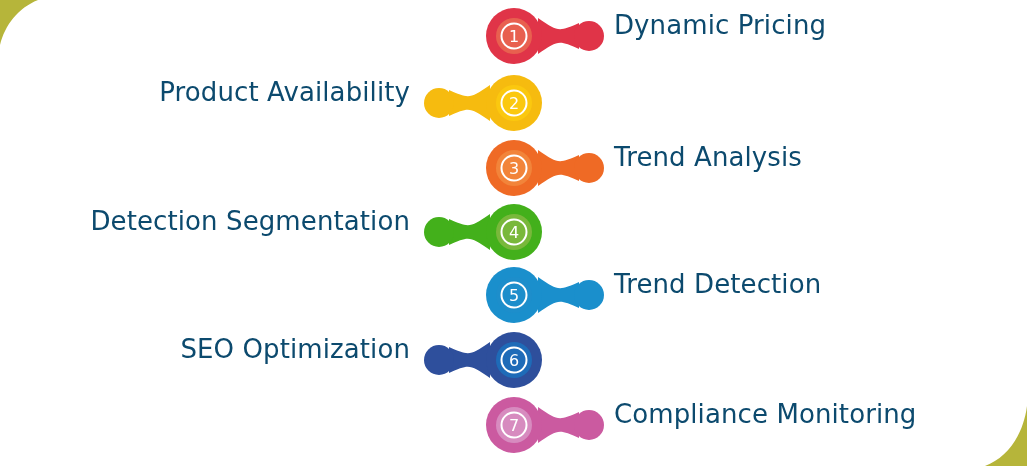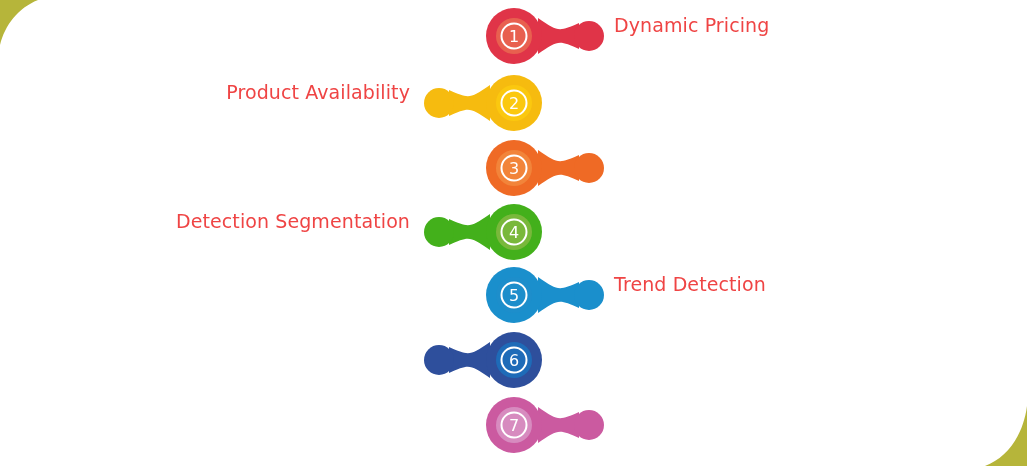--- a/index.html
+++ b/index.html
@@ -6,21 +6,21 @@
     body {
       width: 1027px; height: 466px; position: relative; overflow: hidden;
       background: #ffffff;
       font-family: "DejaVu Sans", sans-serif;
     }
     .corner-tl { position: absolute; left: 0; top: 0; width: 38px; height: 45px; }
     .corner-br { position: absolute; right: 0; bottom: 0; width: 42px; height: 60px; }
     .step { position: absolute; left: 0; width: 1027px; height: 66px; }
     .step svg.node { position: absolute; top: 0; }
     .label {
-      position: absolute; font-size: 19px; color: #ef4444; white-space: nowrap;
+      position: absolute; font-size: 26px; color: #0c4a6e; white-space: nowrap;
       line-height: 24px; letter-spacing: 0.1px;
     }
     .label.right { left: 614px; top: 10px; }
     .label.left { right: 617px; top: 10px; }
   </style>
 </head>
 <body>
 
 <svg class="corner-tl" viewBox="0 0 38 45">
   <path d="M0,0 L38,0 C18,8 5,25 0,45 Z" fill="#b6b53a"></path>
@@ -57,20 +57,21 @@
     <div class="step" style="top: 135px;">
     <svg class="node" style="left:480px" width="130" height="66" viewBox="0 0 130 66">
       <path d="M58,15 C78.5,29 78.5,29 99,20
                 L99,46 C78.5,37 78.5,37 58,51 Z" fill="#ef6a25"></path>
       <circle cx="34" cy="33" r="28" fill="#ef6a25"></circle>
       <circle cx="109" cy="33" r="15" fill="#ef6a25"></circle>
       <circle cx="34" cy="33" r="18" fill="#f2843a"></circle>
       <circle cx="34" cy="33" r="12.5" fill="none" stroke="#ffffff" stroke-width="2"></circle>
       <text x="34" y="39" text-anchor="middle" font-family="DejaVu Sans, sans-serif" font-size="16" fill="#ffffff">3</text>
     </svg>
+    <span class="label right">Trend Analysis</span>
     </div>
     <div class="step" style="top: 199px;">
     <svg class="node" style="left:418px" width="130" height="66" viewBox="0 0 130 66">
       <path d="M72,15 C51.5,29 51.5,29 31,20
                 L31,46 C51.5,37 51.5,37 72,51 Z" fill="#43b01b"></path>
       <circle cx="96" cy="33" r="28" fill="#43b01b"></circle>
       <circle cx="21" cy="33" r="15" fill="#43b01b"></circle>
       <circle cx="96" cy="33" r="18" fill="#79b83b"></circle>
       <circle cx="96" cy="33" r="12.5" fill="none" stroke="#ffffff" stroke-width="2"></circle>
       <text x="96" y="39" text-anchor="middle" font-family="DejaVu Sans, sans-serif" font-size="16" fill="#ffffff">4</text>
@@ -92,25 +93,27 @@
     <div class="step" style="top: 327px;">
     <svg class="node" style="left:418px" width="130" height="66" viewBox="0 0 130 66">
       <path d="M72,15 C51.5,29 51.5,29 31,20
                 L31,46 C51.5,37 51.5,37 72,51 Z" fill="#2e4f9c"></path>
       <circle cx="96" cy="33" r="28" fill="#2e4f9c"></circle>
       <circle cx="21" cy="33" r="15" fill="#2e4f9c"></circle>
       <circle cx="96" cy="33" r="18" fill="#1e6bb8"></circle>
       <circle cx="96" cy="33" r="12.5" fill="none" stroke="#ffffff" stroke-width="2"></circle>
       <text x="96" y="39" text-anchor="middle" font-family="DejaVu Sans, sans-serif" font-size="16" fill="#ffffff">6</text>
     </svg>
+    <span class="label left">SEO Optimization</span>
     </div>
     <div class="step" style="top: 392px;">
     <svg class="node" style="left:480px" width="130" height="66" viewBox="0 0 130 66">
       <path d="M58,15 C78.5,29 78.5,29 99,20
                 L99,46 C78.5,37 78.5,37 58,51 Z" fill="#cb5aa0"></path>
       <circle cx="34" cy="33" r="28" fill="#cb5aa0"></circle>
       <circle cx="109" cy="33" r="15" fill="#cb5aa0"></circle>
       <circle cx="34" cy="33" r="18" fill="#d78bbf"></circle>
       <circle cx="34" cy="33" r="12.5" fill="none" stroke="#ffffff" stroke-width="2"></circle>
       <text x="34" y="39" text-anchor="middle" font-family="DejaVu Sans, sans-serif" font-size="16" fill="#ffffff">7</text>
     </svg>
+    <span class="label right">Compliance Monitoring</span>
     </div>
   </div>
 
 </body></html>

